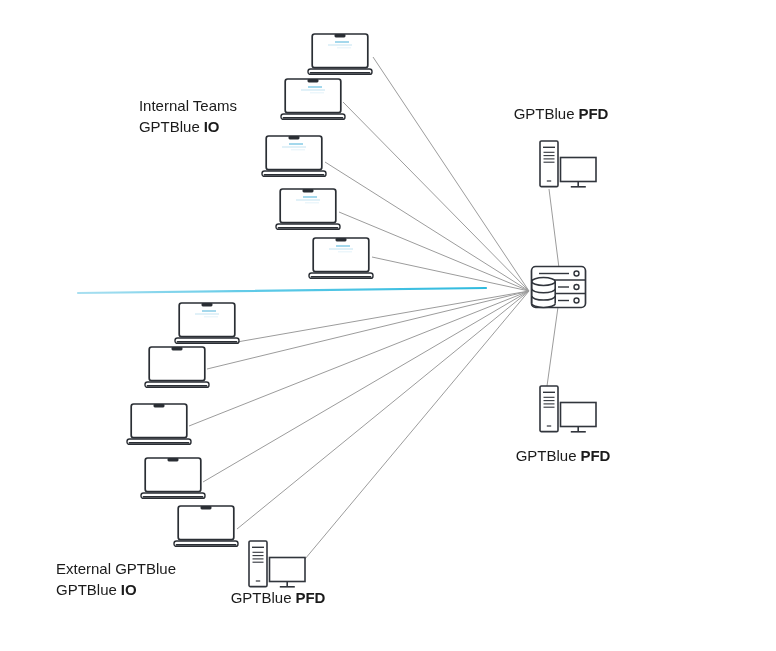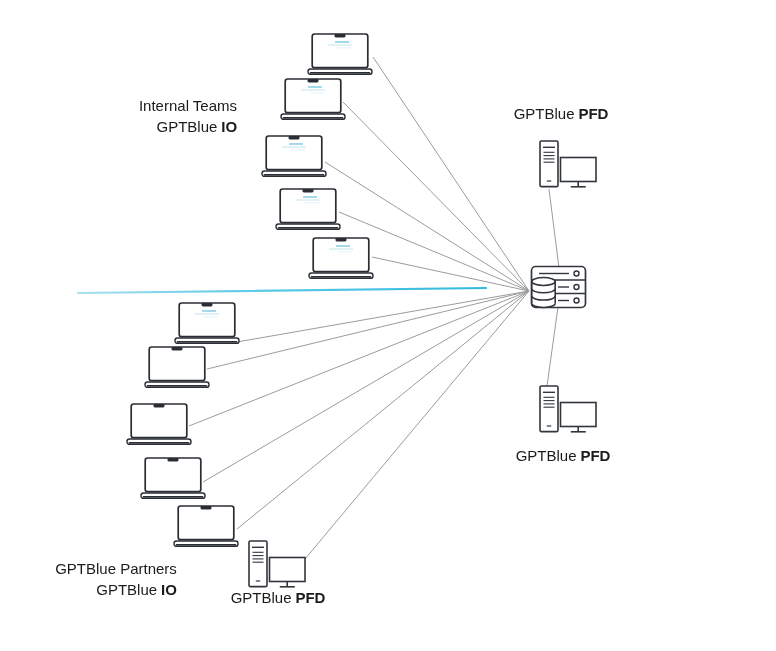--- a/index.html
+++ b/index.html
@@ -15,21 +15,21 @@
     width:776px;height:651px;
     background:var(--bg);
     overflow:hidden;
     font-family:"Liberation Sans", sans-serif;
   }
   .lbl{
     position:absolute;
     font-size:15px;
     line-height:21px;
     color:var(--text);
-    text-align:right;
+    text-align:left;
     white-space:nowrap;
     transform:translateX(-50%);
   }
   .lbl .ln{display:block;}
   .lbl b, .lbl .b{font-weight:700;}
   .lbl .b{margin-left:0.26em;}
   
   .ico{stroke:var(--stroke);fill:none;}
   .wfill{fill:#fff;}
   .link{stroke:var(--connector);stroke-width:1;fill:none;}
@@ -138,21 +138,21 @@
     </g>
   </svg>
 
   
   <div class="lbl" style="left:188px;top:95px;">
     <span class="ln">Internal Teams</span>
     <span class="ln"><span>GPTBlue</span><b class="b">IO</b></span>
   </div>
 
   <div class="lbl" style="left:116px;top:558px;">
-    <span class="ln">GPTBlue Partners</span>
+    <span class="ln">External GPTBlue</span>
     <span class="ln"><span>GPTBlue</span><b class="b">IO</b></span>
   </div>
 
   <div class="lbl" style="left:561px;top:103px;">
     <span>GPTBlue</span><b class="b">PFD</b>
   </div>
 
   <div class="lbl" style="left:563px;top:445px;">
     <span>GPTBlue</span><b class="b">PFD</b>
   </div>

